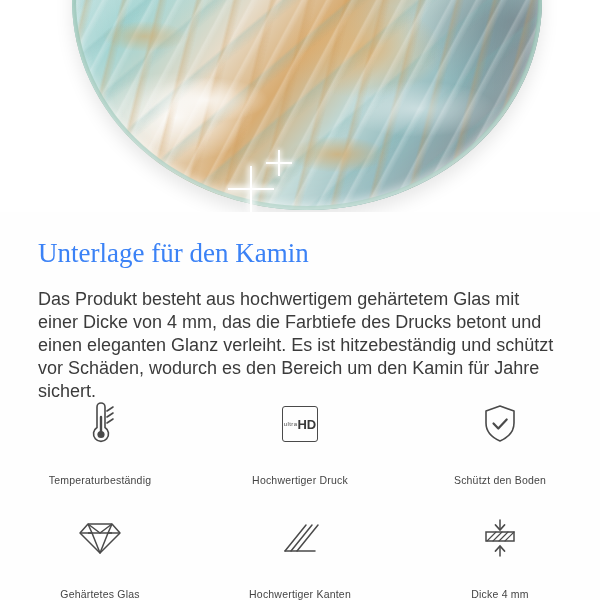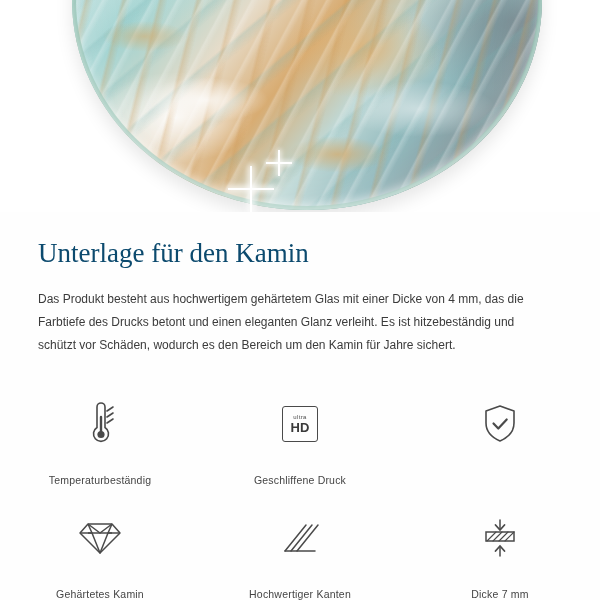--- a/index.html
+++ b/index.html
@@ -130,30 +130,30 @@
   .content {
     position: absolute;
     left: 0;
     top: 212px;
     width: 600px;
   }
   .title {
     font-family: "Liberation Serif", serif;
     font-size: 27px;
     line-height: 34px;
-    color: #0c4a6e;
+    color: #3b82f6;
     font-weight: 400;
     margin: 24px 0 0 38px;
     width: 420px;
   }
   .title .line2 { display: block; }
   .paragraph {
     margin: 18px 0 0 38px;
     width: 516px;
-    font-size: 12px;
+    font-size: 18px;
     line-height: 23px;
     color: #3b3b3b;
     font-family: "Liberation Sans", sans-serif;
   }
 
   
   .features {
     position: absolute;
     left: 0;
     top: 392px;
@@ -177,21 +177,20 @@
     font-size: 10.5px;
     color: #444444;
     letter-spacing: 0.2px;
   }
   .hd-badge {
     width: 34px;
     height: 34px;
     border: 1.6px solid #4a4a4a;
     border-radius: 3px;
     display: flex;
-    flex-direction: column;
     align-items: center;
     justify-content: center;
     line-height: 1;
   }
   .hd-badge .ultra {
     font-size: 6px;
     letter-spacing: 0.4px;
     color: #4a4a4a;
   }
   .hd-badge .hd {
@@ -242,44 +241,45 @@
       <div class="caption">Temperaturbeständig</div>
     </div>
 
     <div class="feature">
       <div class="icon-box">
         <div class="hd-badge">
           <span class="ultra">ultra</span>
           <span class="hd">HD</span>
         </div>
       </div>
-      <div class="caption">Geschliffene Druck</div>
+      <div class="caption">Hochwertiger Druck</div>
     </div>
 
     <div class="feature">
       <div class="icon-box">
         <svg width="38" height="44" viewBox="0 0 38 44" fill="none" stroke="#4a4a4a" stroke-width="1.6" stroke-linejoin="round">
           <path d="M19 4 L33 9 v12 c0 9 -6 14.5 -14 18 c-8 -3.5 -14 -9 -14 -18 V9 Z"></path>
           <path d="M12.5 21.5 l4.8 5 l8.4 -9" stroke-width="2.2" stroke-linecap="round"></path>
         </svg>
       </div>
+      <div class="caption">Schützt den Boden</div>
     </div>
 
     <div class="feature">
       <div class="icon-box">
         <svg width="44" height="40" viewBox="0 0 44 40" fill="none" stroke="#4a4a4a" stroke-width="1.5" stroke-linejoin="round">
           <path d="M10 6 h24 l8 9 l-20 20 l-20 -20 Z"></path>
           <path d="M2 15 h40"></path>
           <path d="M10 6 l4 9 l-4 0"></path>
           <path d="M34 6 l-4 9 l4 0"></path>
           <path d="M14 15 l8 20 l8 -20"></path>
           <path d="M10 6 l12 9 l12 -9"></path>
         </svg>
       </div>
-      <div class="caption">Gehärtetes Kamin</div>
+      <div class="caption">Gehärtetes Glas</div>
     </div>
 
     <div class="feature">
       <div class="icon-box">
         <svg width="42" height="38" viewBox="0 0 42 38" fill="none" stroke="#4a4a4a" stroke-width="1.5" stroke-linecap="round">
           <path d="M6 32 L27 6"></path>
           <path d="M12 32 L33 6"></path>
           <path d="M18 32 L39 6"></path>
           <path d="M6 32 H36"></path>
         </svg>
@@ -291,17 +291,17 @@
       <div class="icon-box">
         <svg width="40" height="42" viewBox="0 0 40 42" fill="none" stroke="#4a4a4a" stroke-width="1.5" stroke-linecap="round">
           <line x1="20" y1="3" x2="20" y2="12"></line>
           <path d="M15.5 8 L20 13 L24.5 8" stroke-width="1.8"></path>
           <rect x="6" y="15" width="28" height="9"></rect>
           <path d="M7 24 L16 15 M13 24 L22 15 M19 24 L28 15 M25 24 L34 15" stroke-width="1.1"></path>
           <line x1="20" y1="39" x2="20" y2="30"></line>
           <path d="M15.5 34 L20 29 L24.5 34" stroke-width="1.8"></path>
         </svg>
       </div>
-      <div class="caption">Dicke 7 mm</div>
+      <div class="caption">Dicke 4 mm</div>
     </div>
 
   </div>
 </div>
 
 </body></html>

